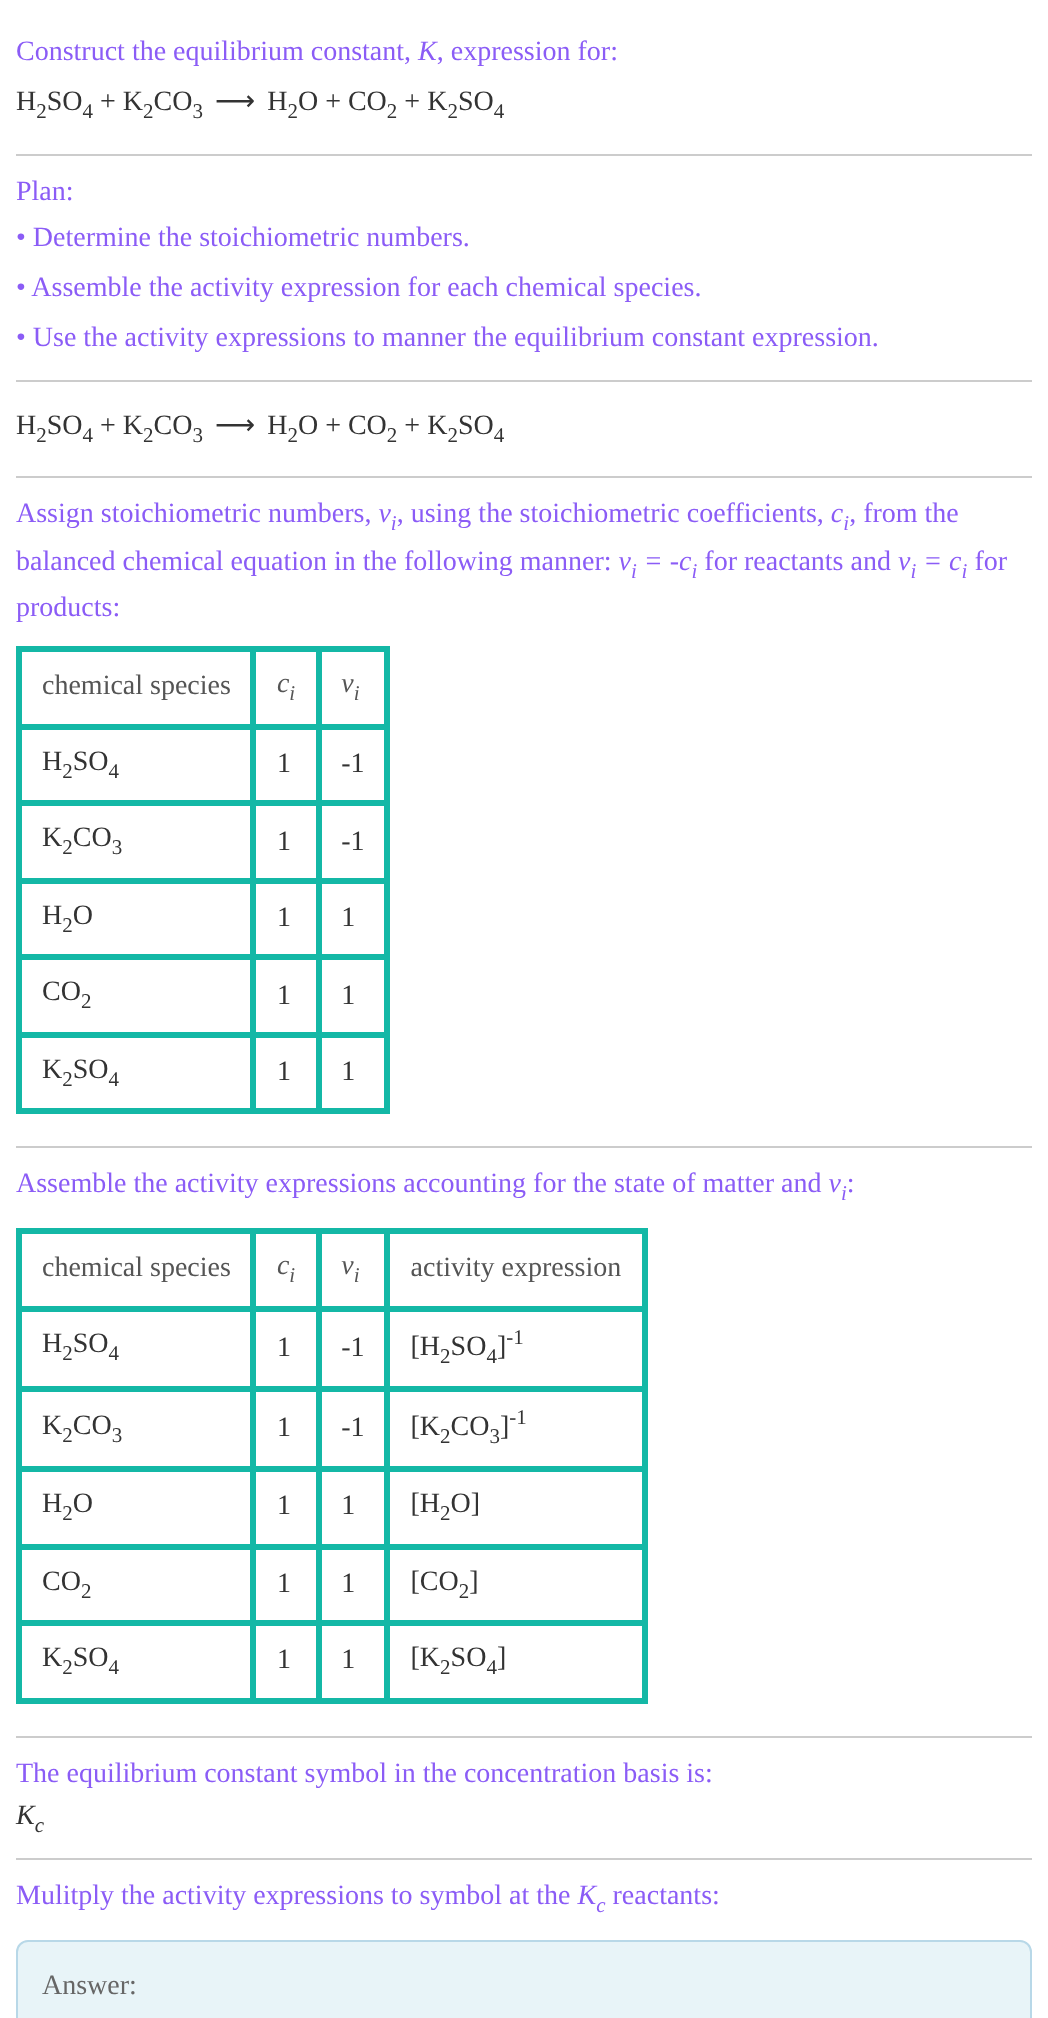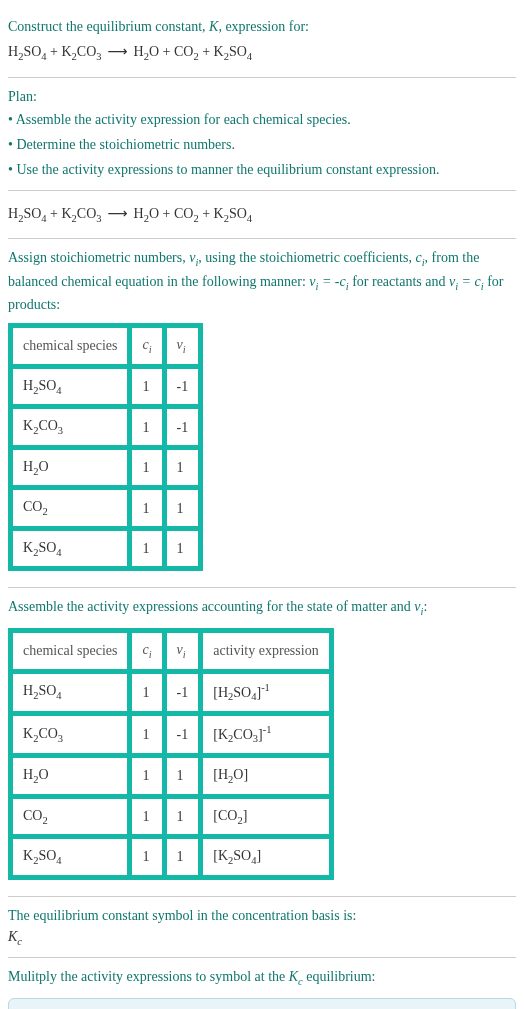--- a/index.html
+++ b/index.html
@@ -17,21 +17,21 @@
       width: 524px;
     }
     .section {
       padding: 8px 0;
       border-bottom: 1px solid #ccc;
     }
     .section:last-child {
       border-bottom: none;
     }
     .main-text {
-      color: #0f766e;
+      color: #8b5cf6;
     }
     .equation {
       font-family: Liberation Serif, serif;
       padding: 4px 0;
     }
     .sub {
       font-size: 0.75em;
       vertical-align: sub;
     }
     .sup {
@@ -45,21 +45,21 @@
       padding-left: 0;
     }
     .bullet-item {
       padding: 2px 0;
     }
     table {
       border-collapse: collapse;
       margin: 8px 0;
     }
     th, td {
-      border: 5px solid #14b8a6;
+      border: 3px solid #14b8a6;
       padding: 6px 10px;
       text-align: left;
       font-weight: normal;
     }
     th {
       color: #555;
     }
     .answer-box {
       background: #e8f4f8;
       border: 1px solid #b8d8e8;
@@ -86,22 +86,22 @@
     <span>Construct the equilibrium constant, </span><span class="italic">K</span><span>, expression for:</span>
   </div>
   <div class="equation">
     H<span class="sub">2</span>SO<span class="sub">4</span> + K<span class="sub">2</span>CO<span class="sub">3</span><span class="arrow">⟶</span>H<span class="sub">2</span>O + CO<span class="sub">2</span> + K<span class="sub">2</span>SO<span class="sub">4</span>
   </div>
 </div>
 
 <div class="section">
   <div class="main-text">Plan:</div>
   <div class="bullet-list">
+    <div class="bullet-item main-text">• Determine the stoichiometric numbers.</div>
     <div class="bullet-item main-text">• Assemble the activity expression for each chemical species.</div>
-    <div class="bullet-item main-text">• Determine the stoichiometric numbers.</div>
     <div class="bullet-item main-text">• Use the activity expressions to manner the equilibrium constant expression.</div>
   </div>
 </div>
 
 <div class="section">
   <div class="equation">
     H<span class="sub">2</span>SO<span class="sub">4</span> + K<span class="sub">2</span>CO<span class="sub">3</span><span class="arrow">⟶</span>H<span class="sub">2</span>O + CO<span class="sub">2</span> + K<span class="sub">2</span>SO<span class="sub">4</span>
   </div>
 </div>
 
@@ -191,19 +191,19 @@
     </table>
 </div>
 
 <div class="section">
   <div class="main-text">The equilibrium constant symbol in the concentration basis is:</div>
   <div class="italic">K<span class="sub">c</span></div>
 </div>
 
 <div class="section">
   <div class="main-text">
-    <span>Mulitply the activity expressions to symbol at the </span><span class="italic">K<span class="sub">c</span></span><span> equilibrium:</span>
+    <span>Mulitply the activity expressions to symbol at the </span><span class="italic">K<span class="sub">c</span></span><span> reactants:</span>
   </div>
   <div class="answer-box">
     <div class="answer-label">Answer:</div>
 
   </div>
 </div>
 
 </body></html>

